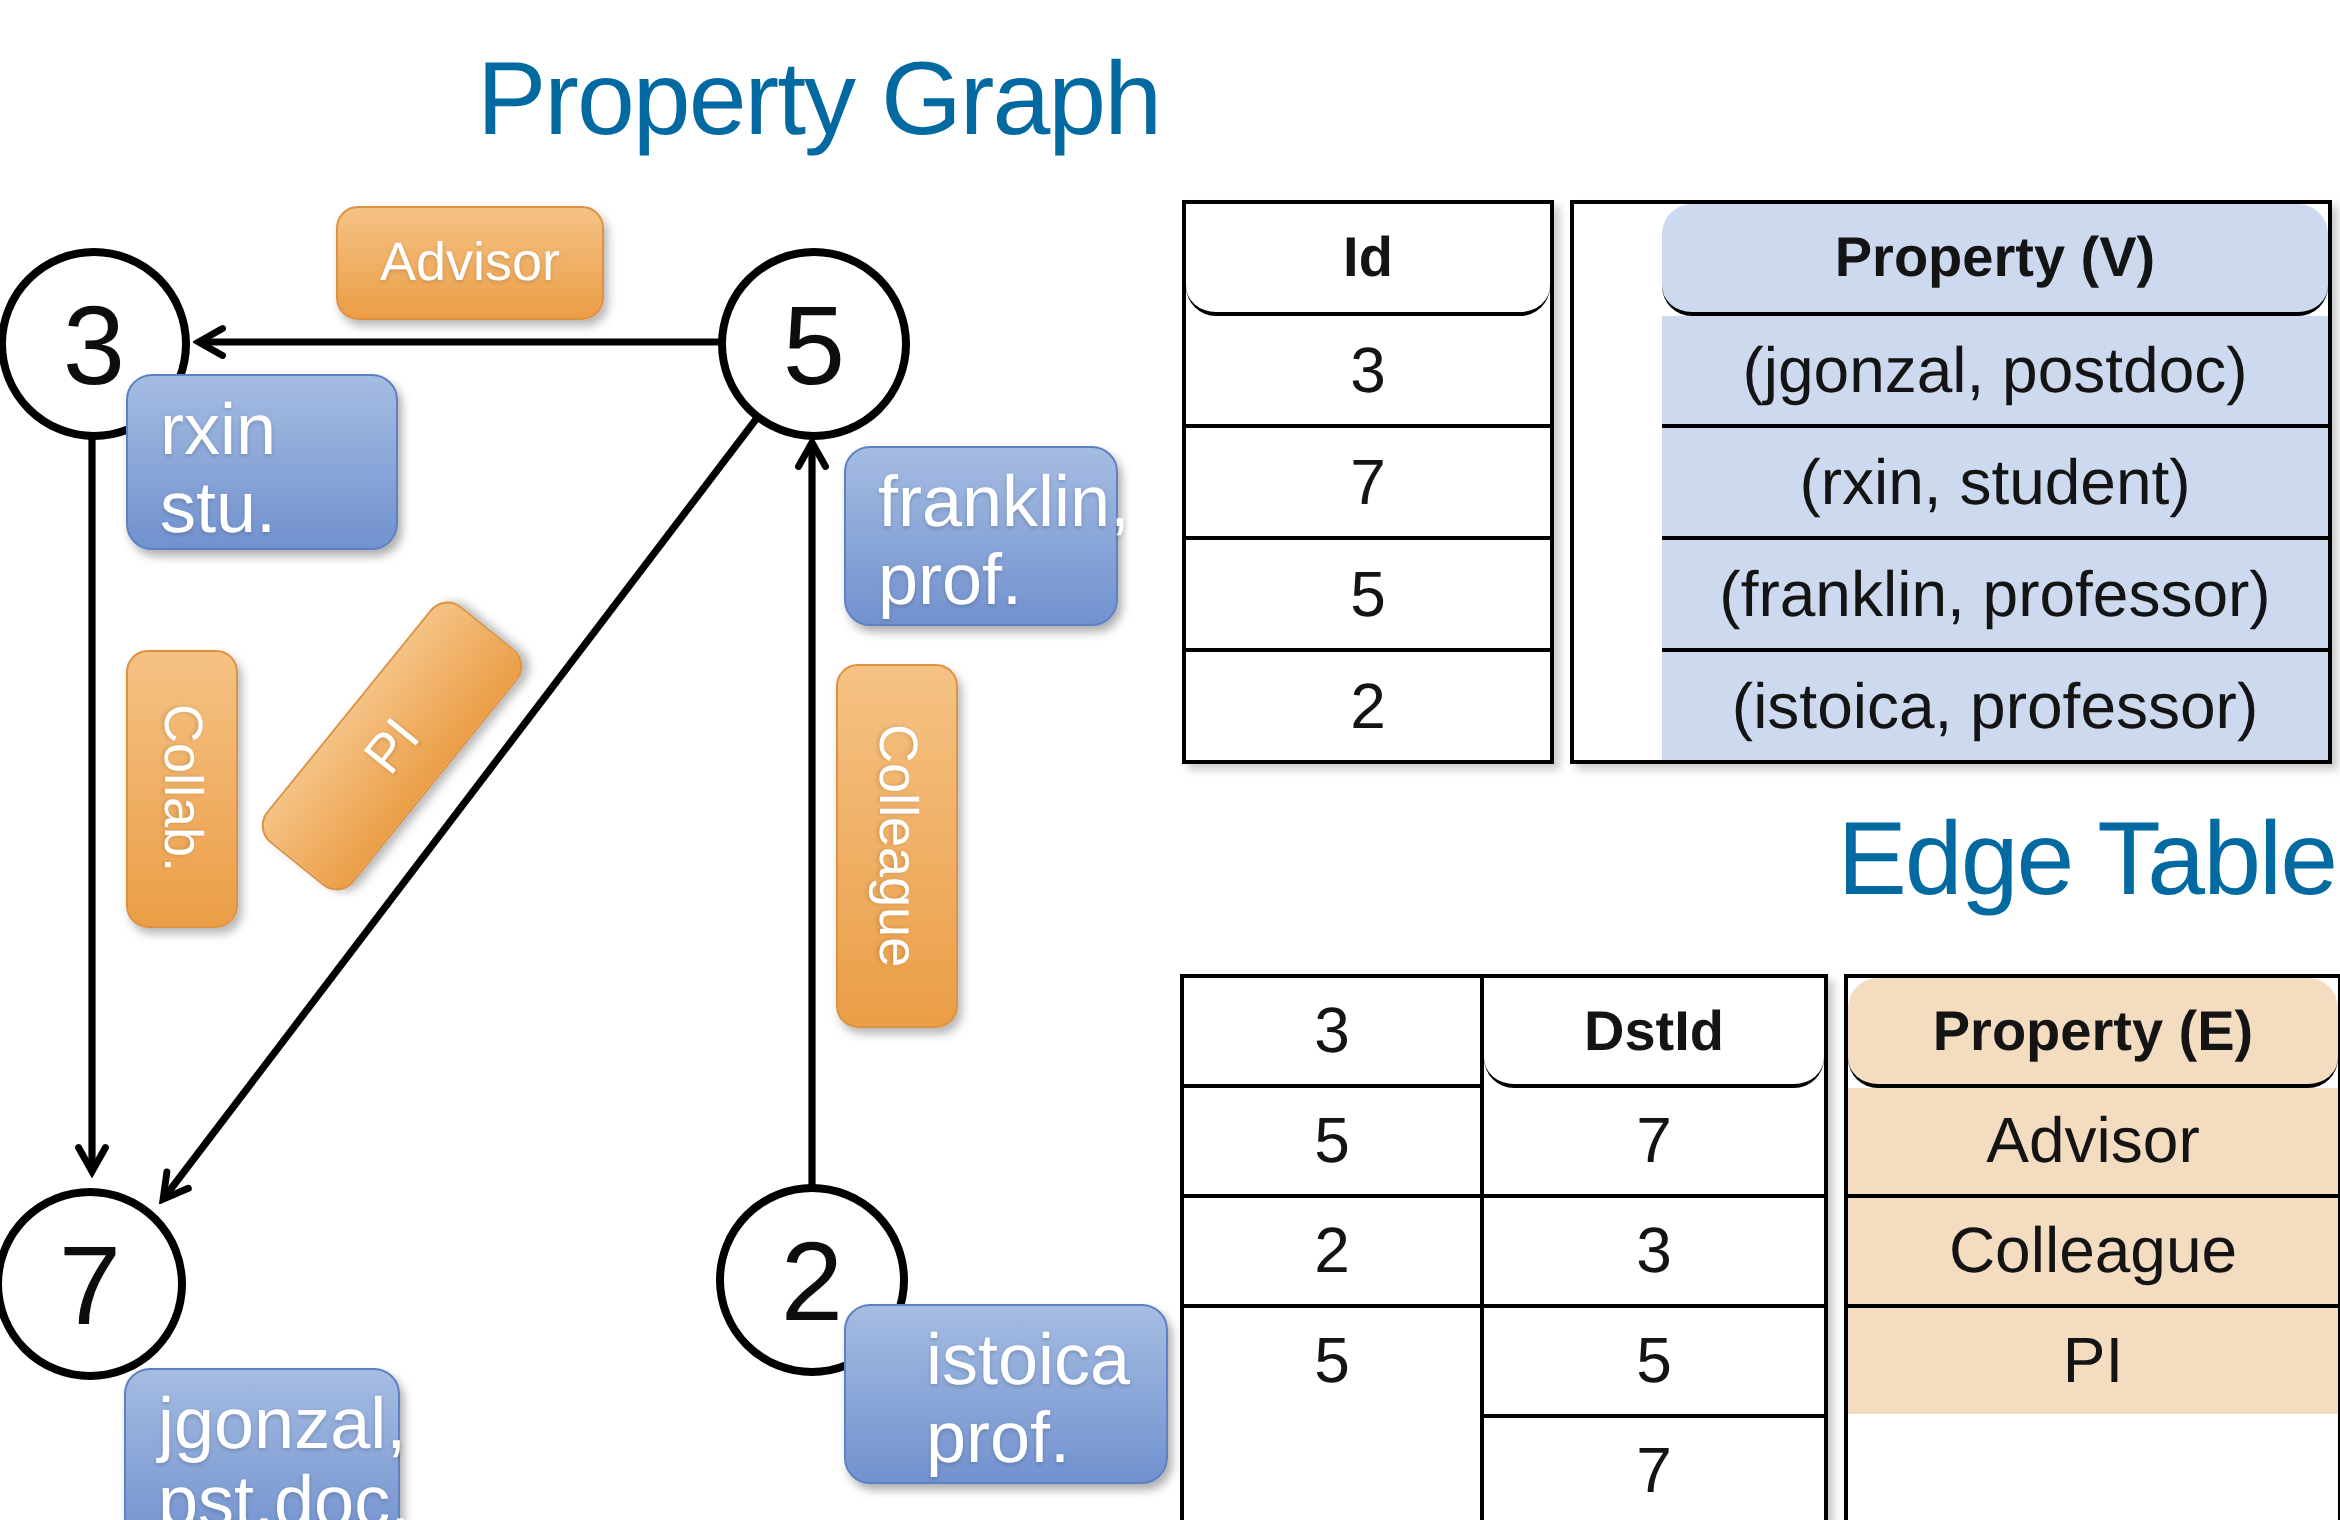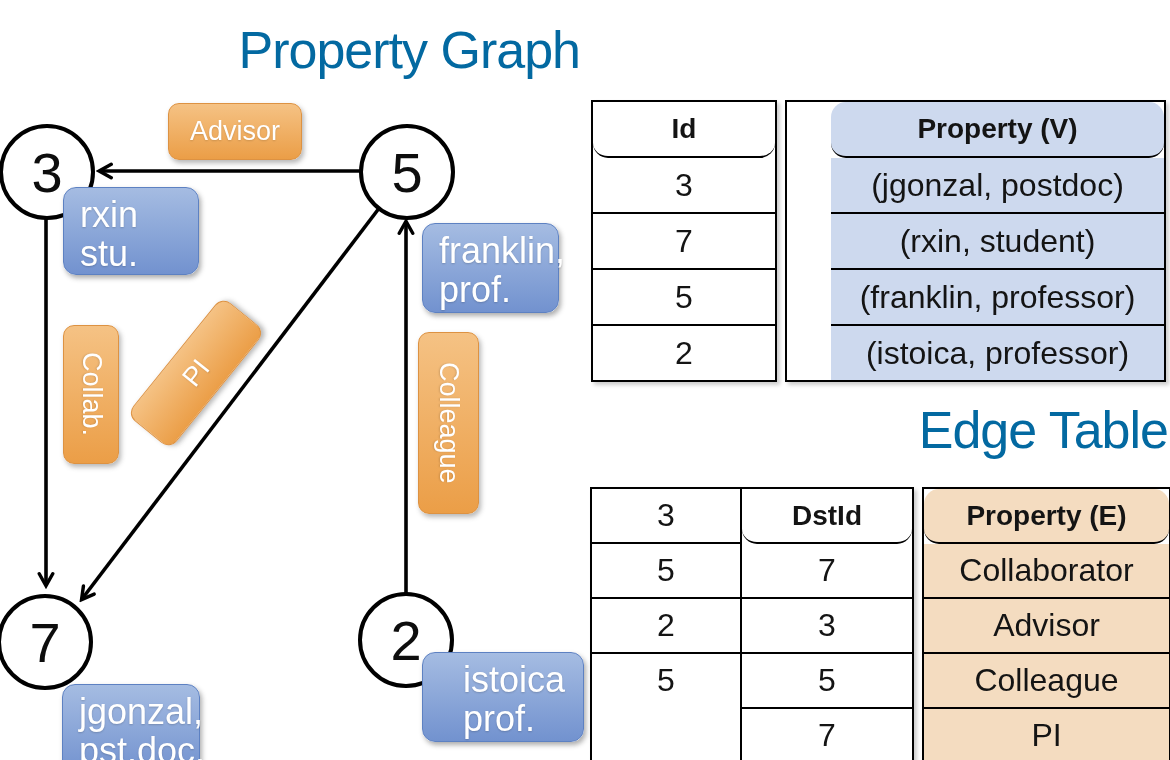--- a/index.html
+++ b/index.html
@@ -165,20 +165,19 @@
       <div class="tcol col-dst">
         <div class="tcell th">DstId</div>
         <div class="tcell">7</div>
         <div class="tcell">3</div>
         <div class="tcell">5</div>
         <div class="tcell">7</div>
       </div>
     </div>
     <div class="tcol col-epro fill-e">
       <div class="tcell th">Property (E)</div>
-      <div class="tcell">Collaborator</div>
       <div class="tcell">Advisor</div>
       <div class="tcell">Colleague</div>
       <div class="tcell">PI</div>
     </div>
   </div>
 
 </div>
 
 </body></html>

